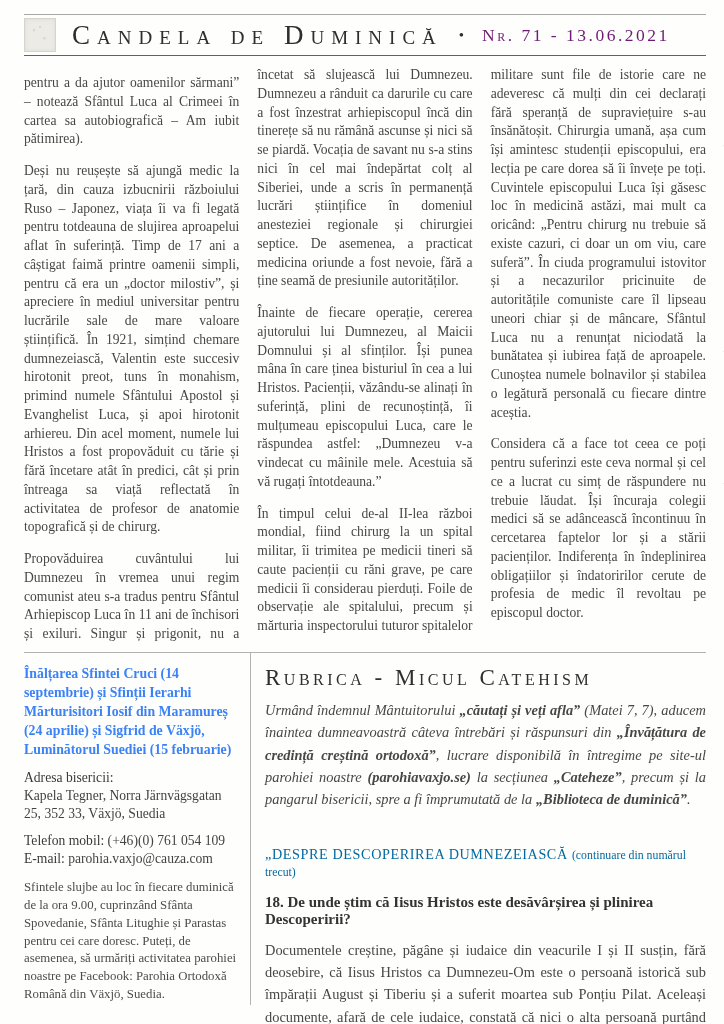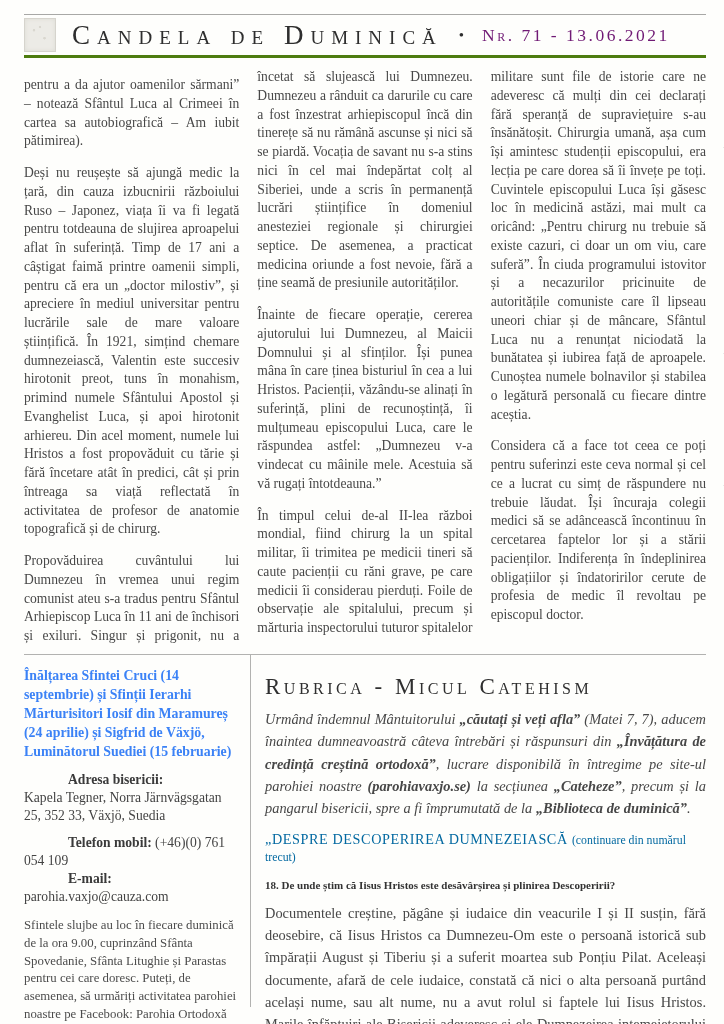--- a/index.html
+++ b/index.html
@@ -12,21 +12,21 @@
   .page{
     position:relative;box-sizing:border-box;
     width:724px;height:1024px;
     padding:14px 18px 0 24px;
     background:#fefefc;
     overflow:hidden;
   }
   
   .masthead{
     border-top:1px solid #a8a8a6;
-    border-bottom:3px solid #4d7c0f;
+    border-bottom:1px solid #4d7c0f;
     height:40px;
     display:flex;align-items:center;gap:16px;
   }
   .logo{
     width:30px;height:32px;flex:0 0 auto;
     background:#ecebe6;
     border:1px solid #d6d4cd;
     box-shadow:inset 0 0 4px #dddbd4;
     background-image:
       radial-gradient(circle at 30% 35%, #d9d7cf 1px, transparent 1.6px),
@@ -66,53 +66,53 @@
     font-size:13.6px;line-height:1.32;
   }
   .parish-title{
     font-weight:bold;font-size:14.6px;line-height:1.3;
     color:#333;margin:0 0 10px 0;
   }
   .parish-patrons{
     font-weight:bold;font-size:13.8px;line-height:1.38;
     color:#3b82f6;margin:0 0 10px 0;
   }
-  .parish-label{font-weight:bold;color:#3a3a3a;margin-left:44px;}
+  .parish-label{font-weight:normal;color:#3a3a3a;}
   .parish-address{margin:0 0 9px 0;}
   .parish-editor{margin:0;}
   .contact-line{margin:0;}
   .parish-note{
     font-size:12.8px;line-height:1.4;
     margin-top:11px;color:#4c4c4c;
   }
   .catehism{
     flex:1;
     margin-left:12px;
     border-left:1px solid #b2b2b0;
     padding:6px 0 0 14px;
   }
   .cate-title{
     font-variant:small-caps;
     font-size:23px;letter-spacing:3.5px;
-    color:#2f2f2f;margin:13px 0 8px 0;
+    color:#2f2f2f;margin:6px 0 8px 0;
   }
   .cate-intro{
     font-style:italic;
     font-size:14.4px;line-height:1.55;
     text-align:justify;color:#474747;
-    margin:0 0 11px 0;
+    margin:0 0 35px 0;
   }
   .cate-intro .b{font-weight:bold;}
   .cate-sub{
     font-size:14.2px;letter-spacing:0.6px;color:#0369a1;
     margin:0 0 10px 0;
   }
   .cate-sub .small{font-size:11.8px;letter-spacing:0;}
   .cate-question{
-    font-weight:bold;font-size:11px;color:#333;
+    font-weight:bold;font-size:15px;color:#333;
     margin:14px 0 11px 0;
   }
   .cate-answer{
     font-size:14.4px;line-height:1.55;text-align:justify;
     color:#474747;margin:0;
   }
 </style>
 </head>
 <body>
 

